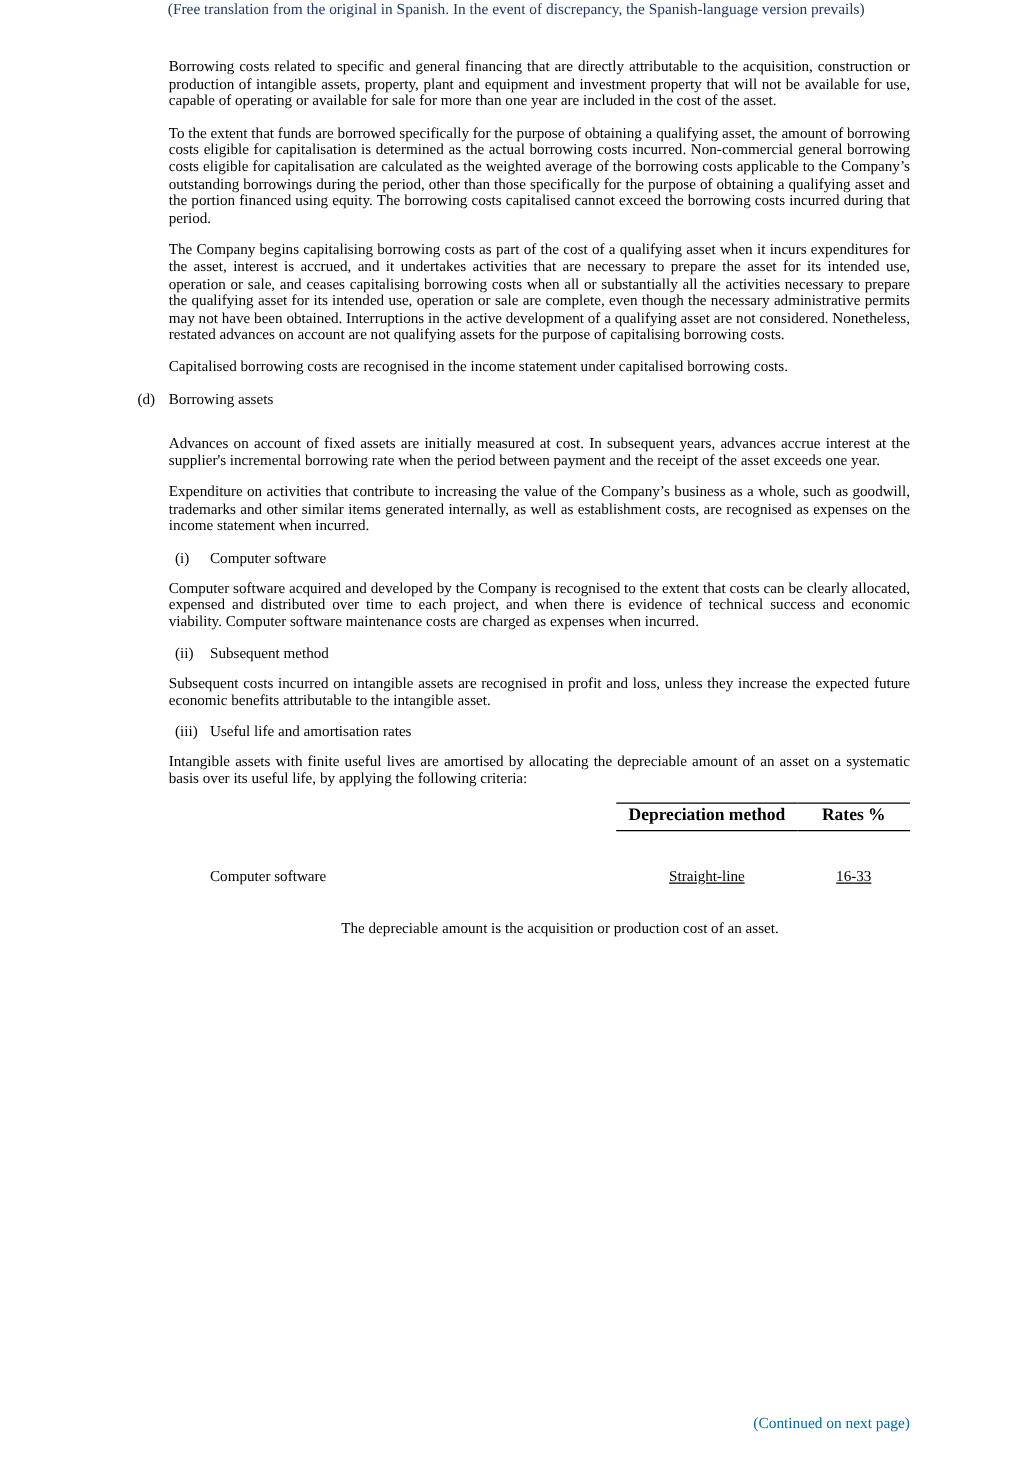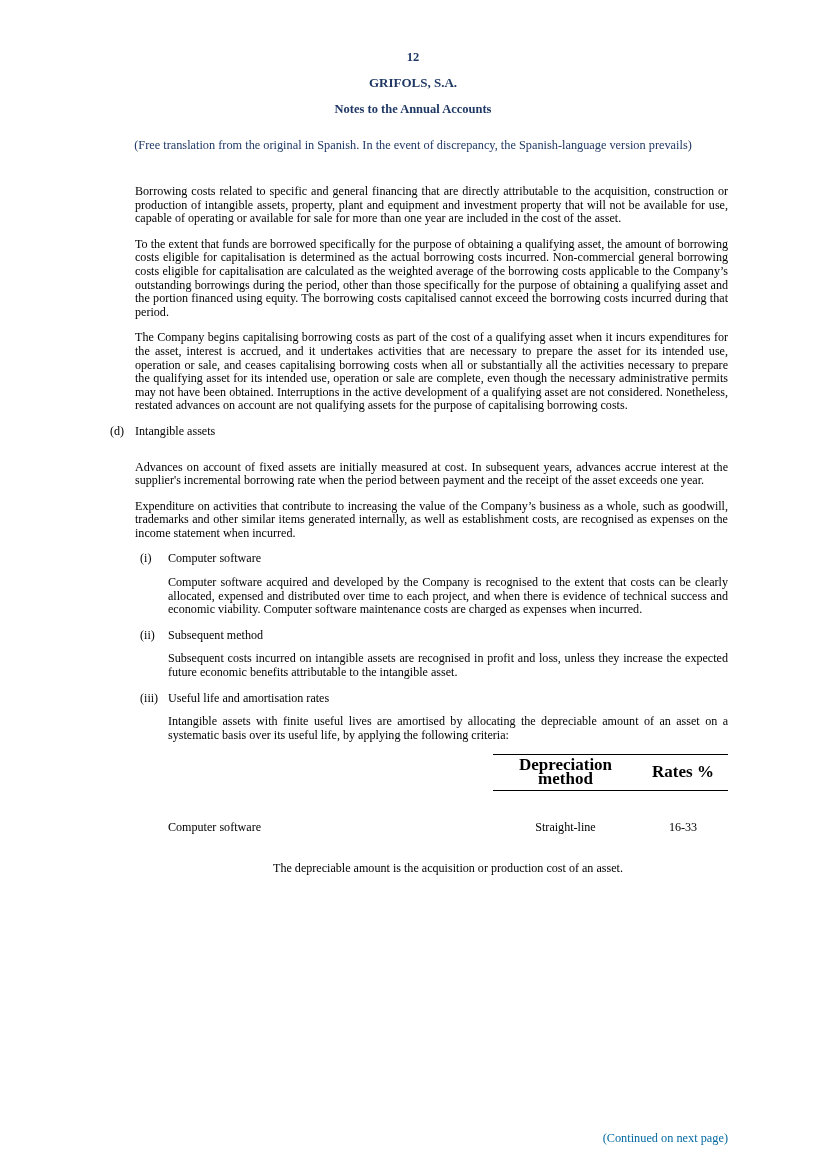--- a/index.html
+++ b/index.html
@@ -41,21 +41,21 @@
   }
   .content {
     padding: 0 98px 0 135px;
     font-size: 12.1px;
     line-height: 13.6px;
   }
   .para {
     margin: 0 0 12px 0;
     text-align: justify;
   }
-  .para.indent { margin-left: 33px; }
+  .para.indent { }
   .section-heading {
     display: flex;
     margin: 12px 0 22px -25px;
   }
   .section-label { width: 25px; flex: 0 0 25px; }
   .subsection-heading {
     display: flex;
     margin: 8px 0 10px 5px;
   }
   .sub-label { width: 28px; flex: 0 0 28px; }
@@ -68,57 +68,53 @@
   }
   .amort-table col.c-item { width: 325px; }
   .amort-table col.c-method { width: 145px; }
   .amort-table col.c-rate { width: 90px; }
   .amort-table th {
     font-weight: bold;
     text-align: center;
     border-top: 1px solid #000;
     border-bottom: 1px solid #000;
     padding: 3px 2px 4px 2px;
-    font-size: 17px;
+    font-size: 14px;
   }
   .amort-table td { padding: 0; vertical-align: bottom; }
   .amort-table tr.data-row td { padding-top: 30px; }
   .amort-table td.c-item { text-align: left; }
-  .amort-table td.c-method, .amort-table td.c-rate { text-align: center; }
+  .amort-table td.c-method, .amort-table td.c-rate { text-align: center; text-decoration: underline; }
   .closing { margin: 28px 0 0 33px; text-align: center; }
   .continued {
     position: absolute;
     right: 98px;
     bottom: 22px;
     font-size: 12.3px;
     color: #0369a1;
   }
 </style>
 </head>
 <body>
 
 <div class="page">
 
-  <header class="page-head">
-    <div class="page-number">12</div>
-    <div class="company-name">GRIFOLS, S.A.</div>
-    <div class="doc-title">Notes to the Annual Accounts</div>
-  </header>
 
   <div class="translation-note">(Free translation from the original in Spanish. In the event of discrepancy, the Spanish-language version prevails)</div>
 
   <main class="content">
 
     <p class="para">Borrowing costs related to specific and general financing that are directly attributable to the acquisition, construction or production of intangible assets, property, plant and equipment and investment property that will not be available for use, capable of operating or available for sale for more than one year are included in the cost of the asset.</p>
     <p class="para">To the extent that funds are borrowed specifically for the purpose of obtaining a qualifying asset, the amount of borrowing costs eligible for capitalisation is determined as the actual borrowing costs incurred. Non-commercial general borrowing costs eligible for capitalisation are calculated as the weighted average of the borrowing costs applicable to the Company’s outstanding borrowings during the period, other than those specifically for the purpose of obtaining a qualifying asset and the portion financed using equity. The borrowing costs capitalised cannot exceed the borrowing costs incurred during that period.</p>
     <p class="para">The Company begins capitalising borrowing costs as part of the cost of a qualifying asset when it incurs expenditures for the asset, interest is accrued, and it undertakes activities that are necessary to prepare the asset for its intended use, operation or sale, and ceases capitalising borrowing costs when all or substantially all the activities necessary to prepare the qualifying asset for its intended use, operation or sale are complete, even though the necessary administrative permits may not have been obtained. Interruptions in the active development of a qualifying asset are not considered. Nonetheless, restated advances on account are not qualifying assets for the purpose of capitalising borrowing costs.</p>
+    <p class="para">Capitalised borrowing costs are recognised in the income statement under capitalised borrowing costs.</p>
 
     <div class="section-heading">
       <span class="section-label">(d)</span>
-      <span class="section-title">Intangible assets</span>
+      <span class="section-title">Borrowing assets</span>
     </div>
 
     <p class="para">Advances on account of fixed assets are initially measured at cost. In subsequent years, advances accrue interest at the supplier's incremental borrowing rate when the period between payment and the receipt of the asset exceeds one year.</p>
     <p class="para">Expenditure on activities that contribute to increasing the value of the Company’s business as a whole, such as goodwill, trademarks and other similar items generated internally, as well as establishment costs, are recognised as expenses on the income statement when incurred.</p>
 
     <div class="subsection-heading">
       <span class="sub-label">(i)</span>
       <span class="sub-title">Computer software</span>
     </div>
     <p class="para indent">Computer software acquired and developed by the Company is recognised to the extent that costs can be clearly allocated, expensed and distributed over time to each project, and when there is evidence of technical success and economic viability. Computer software maintenance costs are charged as expenses when incurred.</p>

